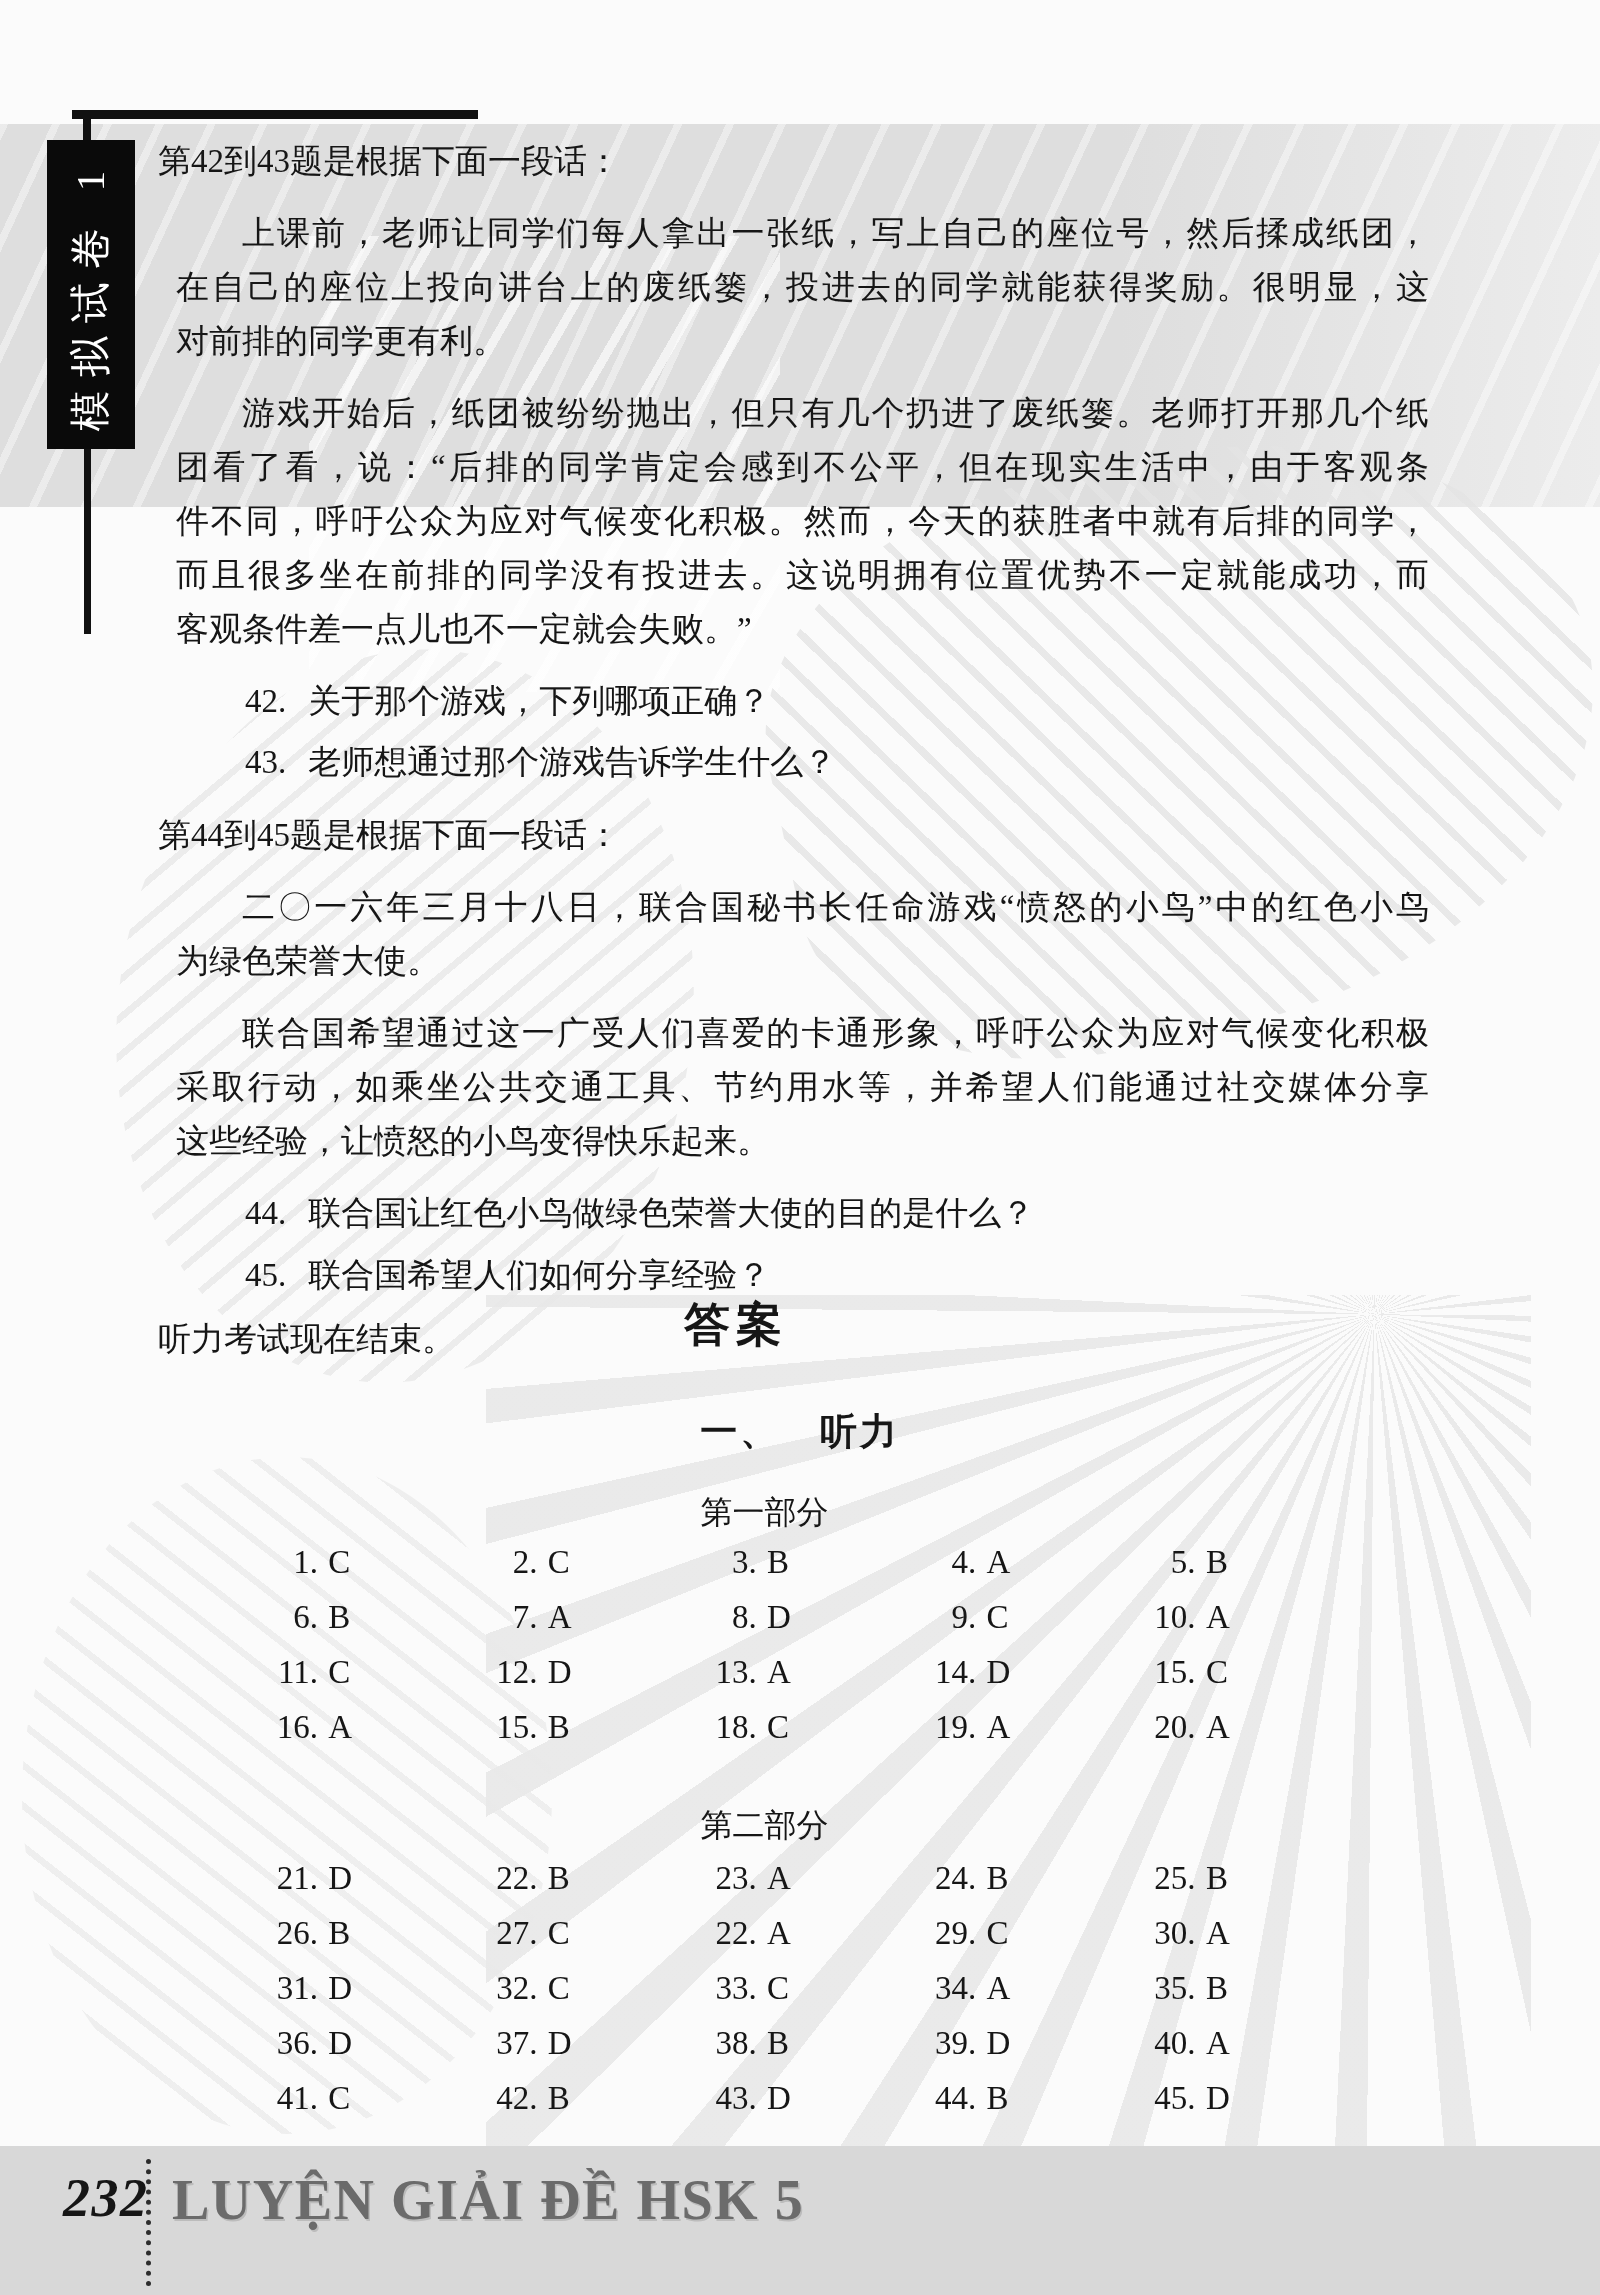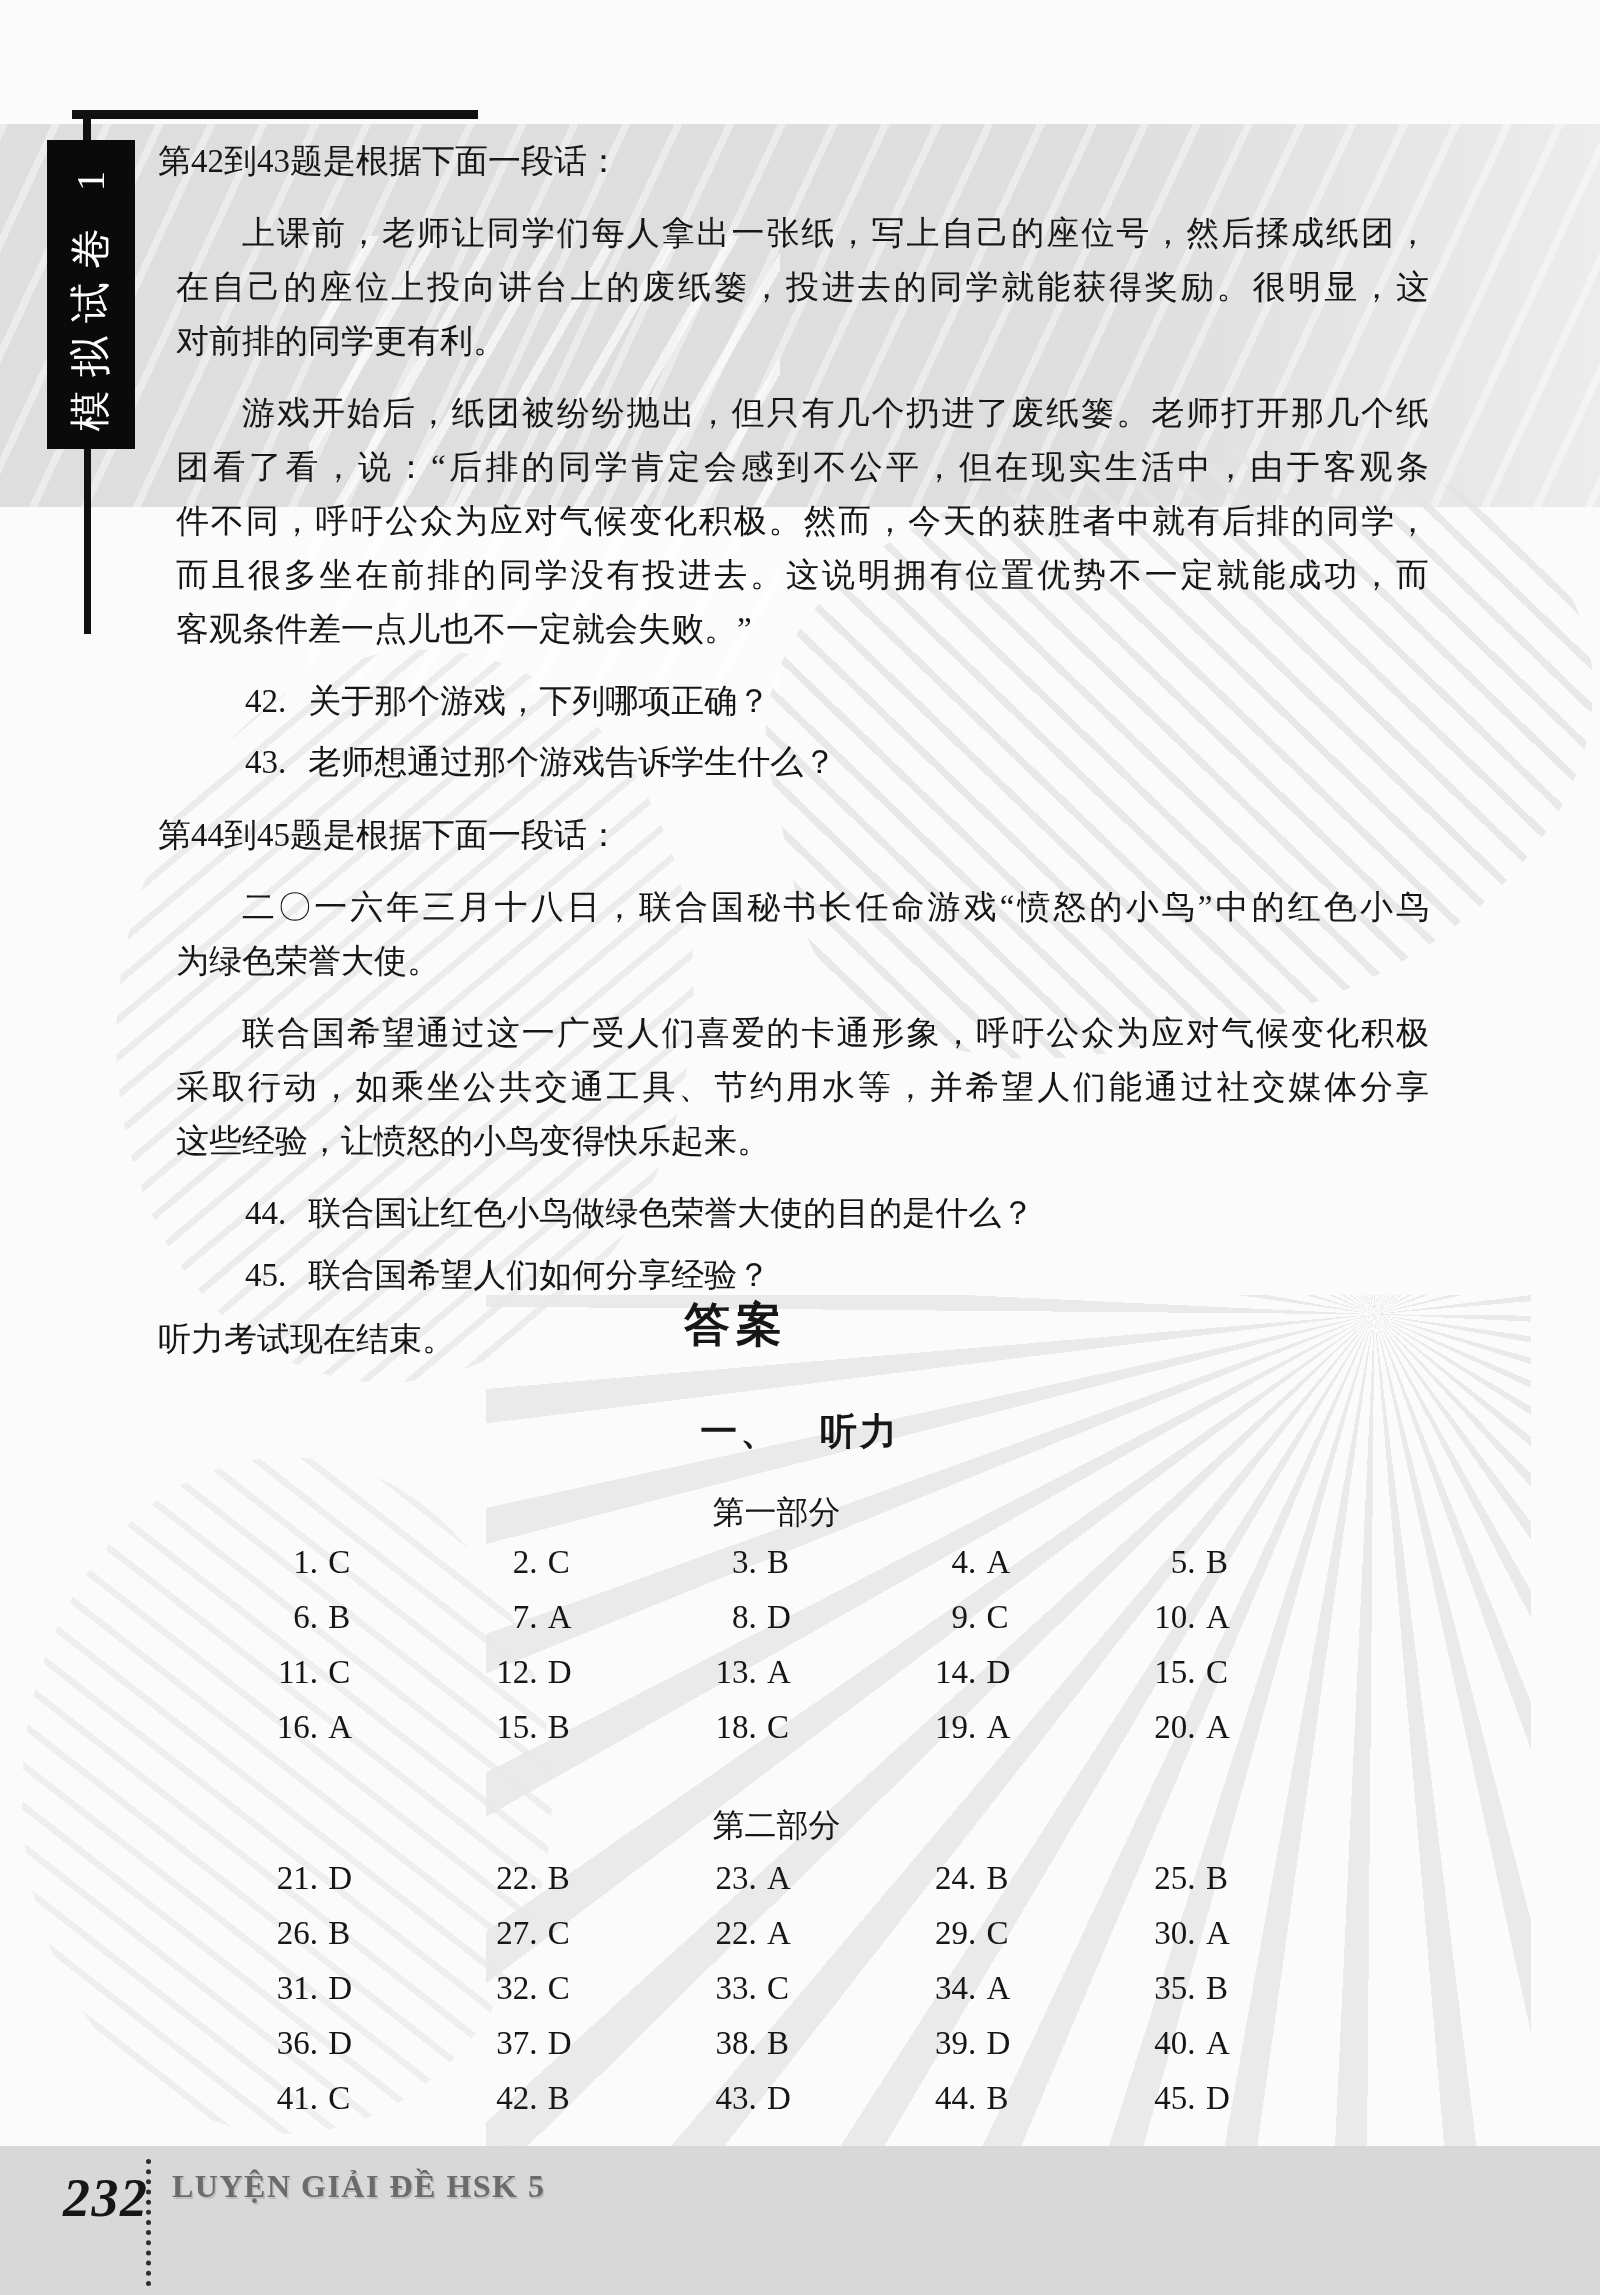--- a/index.html
+++ b/index.html
@@ -49,38 +49,38 @@
   .q-line{margin-top:7.4px;padding-left:87px;display:flex;}
   .q-num{margin-right:22px;}
   .block-2{margin-top:19px;}
   .closing{margin-top:10.3px;}
 
   
   .ans-title{position:absolute;left:0;top:1292px;width:1472px;height:66px;line-height:66px;
     text-align:center;font-size:46px;font-weight:bold;letter-spacing:5.9px;z-index:1;}
   .ans-sec{position:absolute;left:0;top:1404px;width:1600px;height:55px;line-height:55px;
     text-align:center;font-size:37px;font-weight:bold;letter-spacing:2.9px;z-index:1;}
-  .part-label{position:absolute;left:12px;width:1529px;height:55px;line-height:55px;
+  .part-label{position:absolute;left:0;width:1529px;height:55px;line-height:55px;
     text-align:center;font-size:32px;z-index:1;}
   .part1-label{top:1485px;}
   .part2-label{top:1798px;}
   .ans-grid{position:absolute;left:265px;width:1097px;display:grid;
     grid-template-columns:repeat(5,1fr);font-size:33px;line-height:55px;z-index:1;}
   .grid1{top:1535px;}
   .grid2{top:1851px;}
   .cell{display:flex;}
   .cell .n{width:53px;text-align:right;margin-right:10.3px;}
 
   
   .footer{position:absolute;left:0;top:2146px;width:1600px;height:149px;background:#d8d8d8;z-index:2;}
   .page-num{position:absolute;left:63px;top:2167px;font-size:54px;font-weight:bold;
     font-style:italic;letter-spacing:1.5px;z-index:3;}
   .dotted-sep{position:absolute;left:146px;top:2159px;height:127px;width:0;
     border-left:5.2px dotted #2c2c2c;z-index:3;}
-  .book-title{position:absolute;left:172px;top:2168px;font-size:32px;font-weight:bold;
+  .book-title{position:absolute;left:172px;top:2168px;font-size:56px;font-weight:bold;
     color:#6b6b6b;letter-spacing:1.5px;text-shadow:1.5px 1.5px 0 #bcbcbc;z-index:3;}
 </style>
 </head>
 <body>
 
 <div class="wm wm-band"></div>
 <div class="wm wm-band-streaks"></div>
 <div class="wm f5"></div>
 <div class="wm f1"></div>
 <div class="wm f2"></div>

